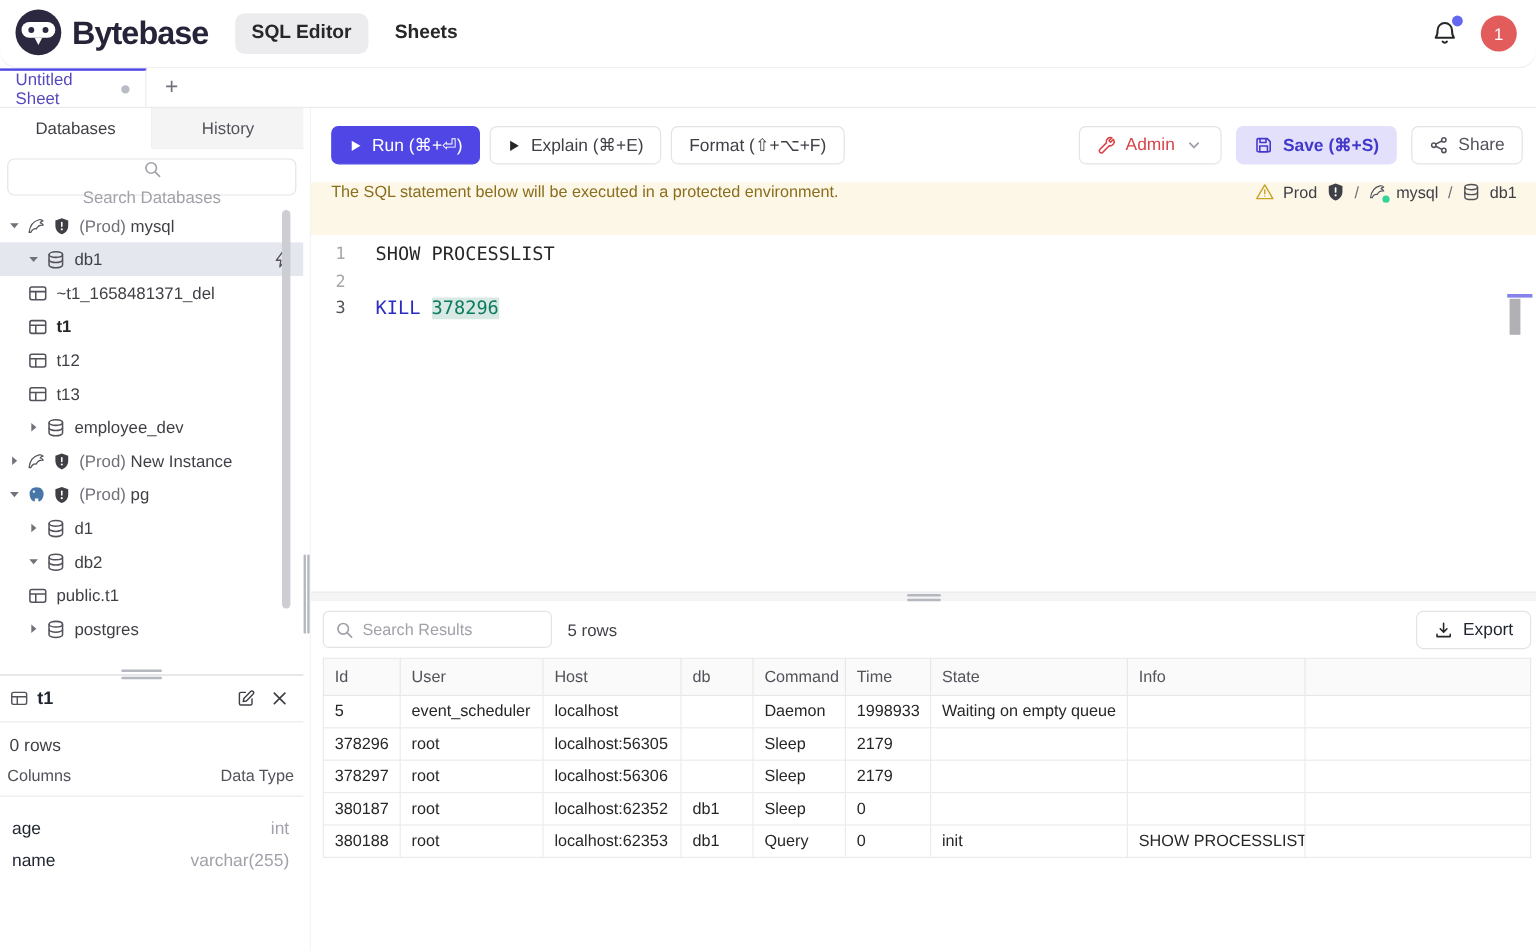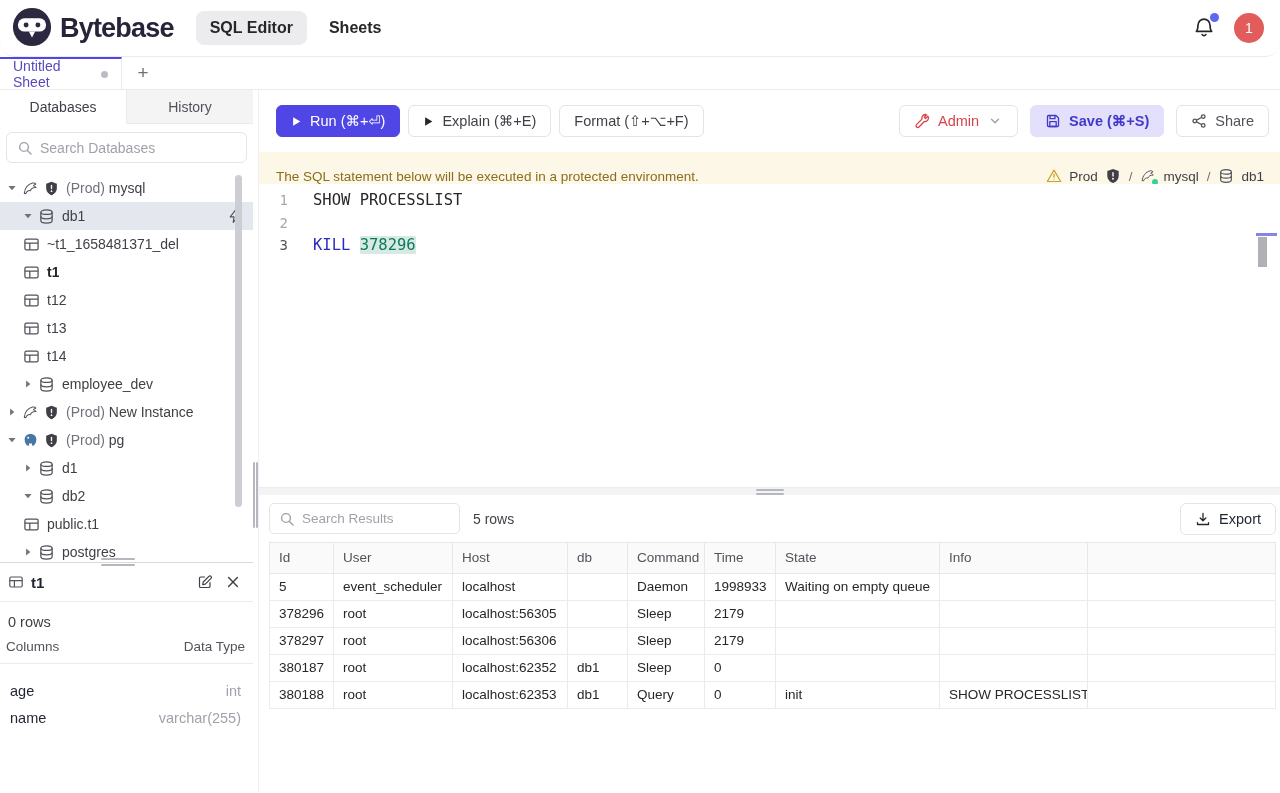--- a/index.html
+++ b/index.html
@@ -30,21 +30,21 @@
   
   .workspace { display:flex; height:702px; }
 
   
   .sidebar { width:253px; flex:none; display:flex; flex-direction:column; }
   .side-tabs { display:flex; height:34px; flex:none; border-bottom:1px solid #ebebee; }
   .side-tab { flex:1; display:flex; align-items:center; justify-content:center; font-size:14px; color:#3f3f46; cursor:pointer; }
   .side-tab.active { background:#fff; margin-bottom:-1px; border-bottom:1px solid #fff; border-right:1px solid #ebebee; }
   .side-tab.inactive { background:#f4f4f5; color:#52525b; }
   .search-wrap { padding:8px 6px; flex:none; }
-  .search-box { height:31px; border:1px solid #e4e4e7; border-radius:6px; display:flex; align-items:center; gap:7px; padding:0 10px; color:#a1a1aa; font-size:14px; background:#fff; }
+  .search-box { height:31px; border:1px solid #e4e4e7; border-radius:6px; display:flex; align-items:center; gap:7px; padding:0 10px; color:#a1a1aa; font-size:14px; background:#fff;flex-direction:column; }
 
   .tree { flex:1; position:relative; overflow:hidden; padding-top:3px; }
   .tree-row { height:28px; display:flex; align-items:center; font-size:14px; color:#3f3f46; padding-right:10px; cursor:pointer; }
   .tree-row.selected { background:#e5e7ef; }
   .lvl0 { padding-left:4px; } .lvl1 { padding-left:20px; } .lvl2 { padding-left:23px; }
   .tree-caret { width:16px; height:16px; flex:none; margin-right:2px; }
   .tree-icon { width:17px; height:17px; flex:none; margin-right:7px; }
   .tree-icon svg { width:17px; height:17px; }
   .tree-shield { width:15px; height:15px; flex:none; margin-right:7px; margin-left:-2px; }
   .tree-shield svg { width:15px; height:15px; }
@@ -80,21 +80,21 @@
   .btn { height:32px; display:inline-flex; align-items:center; gap:8px; padding:0 14px; border-radius:6px; font-size:14.5px; border:1px solid #e4e4e7; background:#fff; color:#3f3f46; cursor:pointer; white-space:nowrap; }
   .btn svg { flex:none; }
   .btn-run { background:var(--accent,#4f46e5); border-color:var(--accent,#4f46e5); color:#fff; font-weight:500; }
   .btn-run .play { width:11px; height:11px; }
   .btn-explain .play { width:11px; height:11px; color:#27272a; }
   .btn-admin { color:var(--danger,#d8434a); font-weight:500; }
   .btn-save { background:#e2e0fb; border-color:#e2e0fb; color:#4338ca; font-weight:600; }
   .btn-share { color:#52525b; }
   .toolbar-right { margin-left:auto; display:flex; align-items:center; gap:12px; }
 
-  .warning-bar { height:32px; flex:none; background:var(--warning-bg,#fcf7e7); display:flex; align-items:flex-end; padding:0 16px 0 17px; font-size:13.5px; color:var(--warning-text,#8a6d1d); }
+  .warning-bar { height:44px; flex:none; background:var(--warning-bg,#fcf7e7); display:flex; align-items:flex-start; padding:0 16px 0 17px; font-size:13.5px; color:var(--warning-text,#8a6d1d); }
   .breadcrumb { margin-left:auto; display:flex; align-items:center; gap:7px; color:#3f3f46; font-size:13.5px; }
   .crumb-sep { color:#71717a; padding:0 1px; }
   .crumb-ic { position:relative; width:16px; height:16px; }
   .crumb-ic svg { width:16px; height:16px; }
   .status-dot { position:absolute; right:-2px; bottom:-1px; width:6px; height:6px; border-radius:50%; background:#34d399; }
 
   
   .editor { flex:1; min-height:0; position:relative; font-family:"DejaVu Sans Mono",monospace; font-size:15.5px; padding-top:5px; background:#fff; }
   .code-line { display:flex; height:22.5px; align-items:center; }
   .gutter { width:44px; flex:none; text-align:right; padding-right:15px; color:#a7a7ad; font-size:14px; }
@@ -250,29 +250,20 @@
               <span class="tree-label">t12</span>
             </div>
             <div class="tree-row lvl2">
               <span class="tree-icon">
                 <svg class="ic" viewBox="0 0 16 16" fill="none" stroke="#52525b" stroke-width="1.2">
                   <rect x="1.8" y="3" width="12.4" height="10" rx="1.5"></rect>
                   <path d="M1.8 6.6 L14.2 6.6 M6.4 6.6 L6.4 13"></path>
                 </svg>
               </span>
               <span class="tree-label">t13</span>
-            </div>
-            <div class="tree-row lvl2">
-              <span class="tree-icon">
-                <svg class="ic" viewBox="0 0 16 16" fill="none" stroke="#52525b" stroke-width="1.2">
-                  <rect x="1.8" y="3" width="12.4" height="10" rx="1.5"></rect>
-                  <path d="M1.8 6.6 L14.2 6.6 M6.4 6.6 L6.4 13"></path>
-                </svg>
-              </span>
-              <span class="tree-label">t14</span>
             </div>
             <div class="tree-row lvl1">
               <span class="tree-caret">
                 <svg class="ic" viewBox="0 0 16 16">
                   <path d="M6.1 4.4 L10.3 8 L6.1 11.6 Z" fill="#71717a"></path>
                 </svg>
               </span>
               <span class="tree-icon">
                 <svg class="ic" viewBox="0 0 16 16" fill="none" stroke="#52525b" stroke-width="1.2">
                   <ellipse cx="8" cy="3.9" rx="5.3" ry="2.2"></ellipse>

